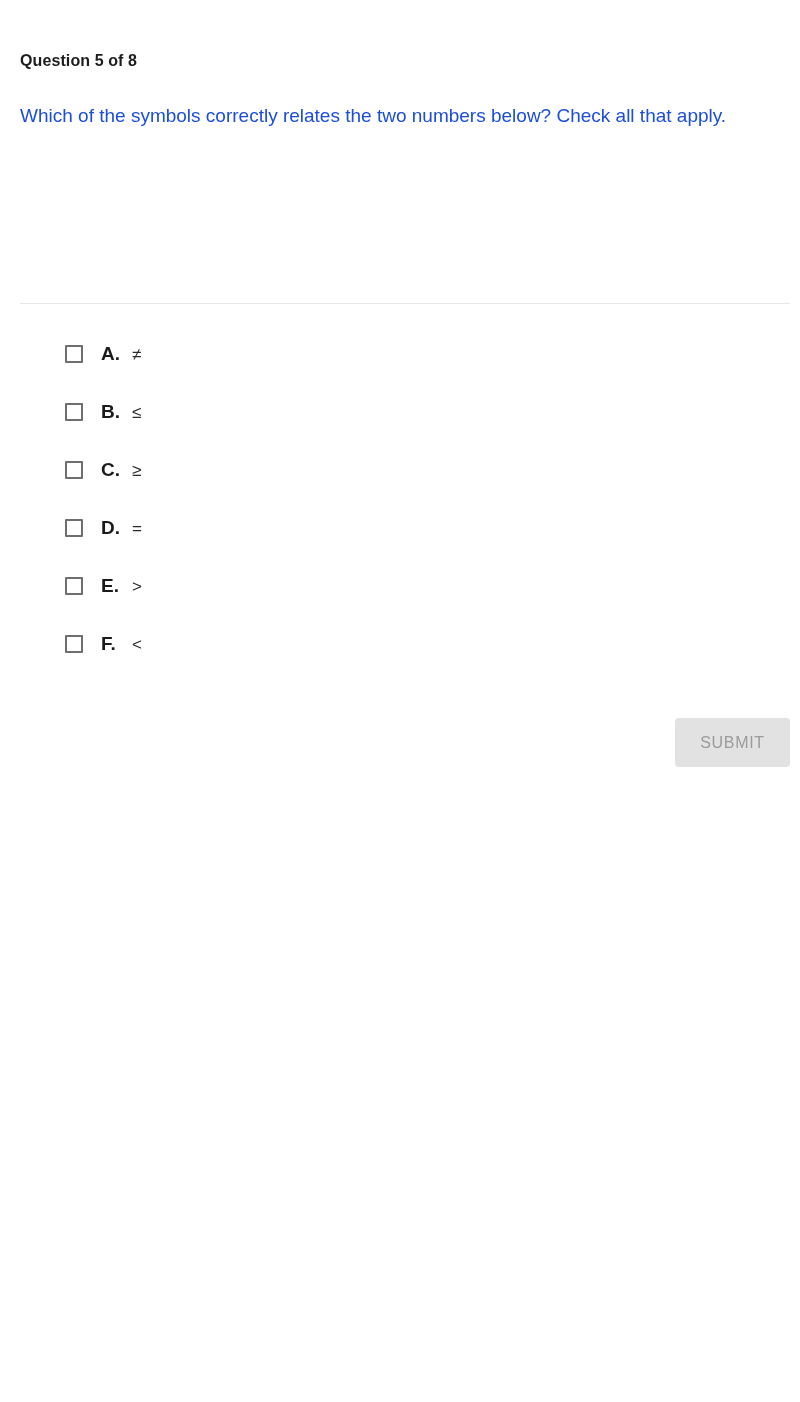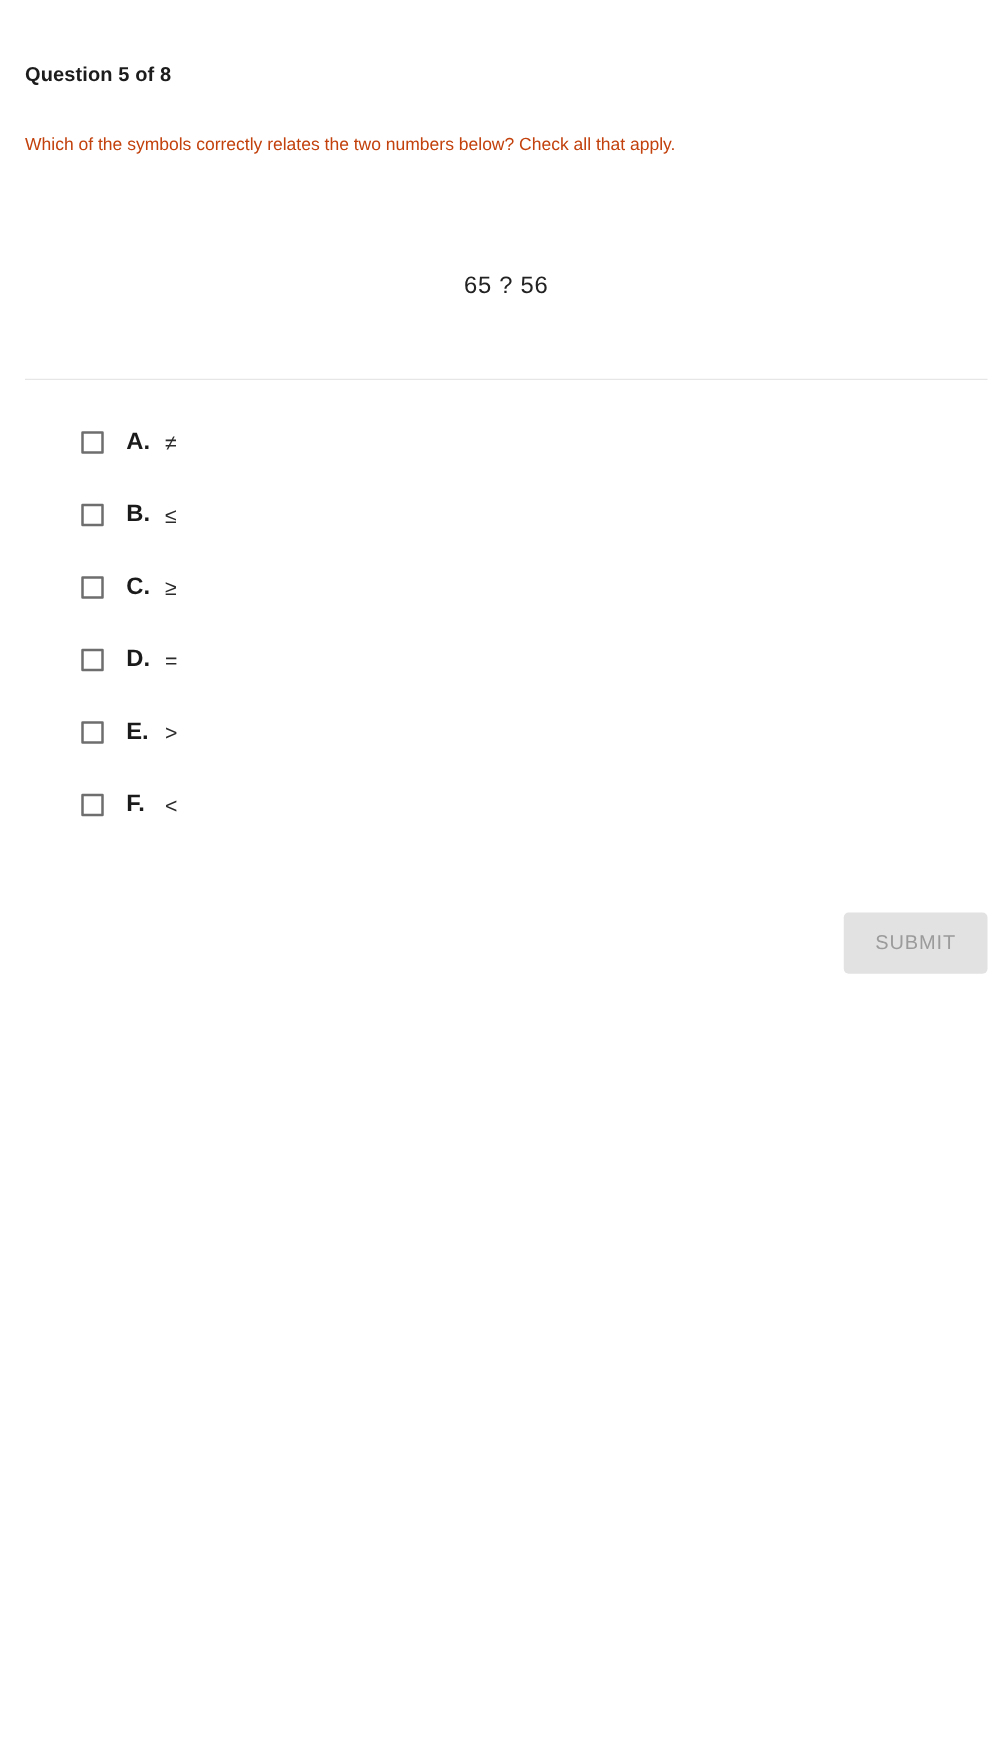--- a/index.html
+++ b/index.html
@@ -35,23 +35,23 @@
     font-weight: bold;
     color: #1c1c1c;
     letter-spacing: 0.1px;
   }
 
   .question-prompt {
     position: absolute;
     left: 20px;
     top: 102px;
     width: 772px;
-    font-size: 14px;
+    font-size: 19px;
     line-height: 27px;
-    color: #c2410c;
+    color: #1d4ed8;
     font-weight: normal;
   }
 
   
   .expression-wrap {
     position: absolute;
     left: 20px;
     top: 218px;
     width: 770px;
     text-align: center;
@@ -122,35 +122,31 @@
     border: none;
     border-radius: 4px;
     color: #9b9b9b;
     font-family: "Liberation Sans", sans-serif;
     font-size: 16px;
     letter-spacing: 0.7px;
     text-align: center;
     line-height: 49px;
     padding: 0;
     cursor: default;
-    margin-top: 12px;
   }
 </style>
 </head>
 <body>
 
 <div class="page">
 
   <div class="question-header">Question 5 of 8</div>
 
   <div class="question-prompt">Which of the symbols correctly relates the two numbers below? Check all that apply.</div>
 
-  <div class="expression-wrap">
-    <span class="expression">65 ? 56</span>
-  </div>
 
   <div class="divider"></div>
 
   <div class="options">
 
     <div class="option-row">
       <span class="checkbox"></span>
       <span class="option-letter">A.</span>
       <span class="option-symbol">≠</span>
     </div>

